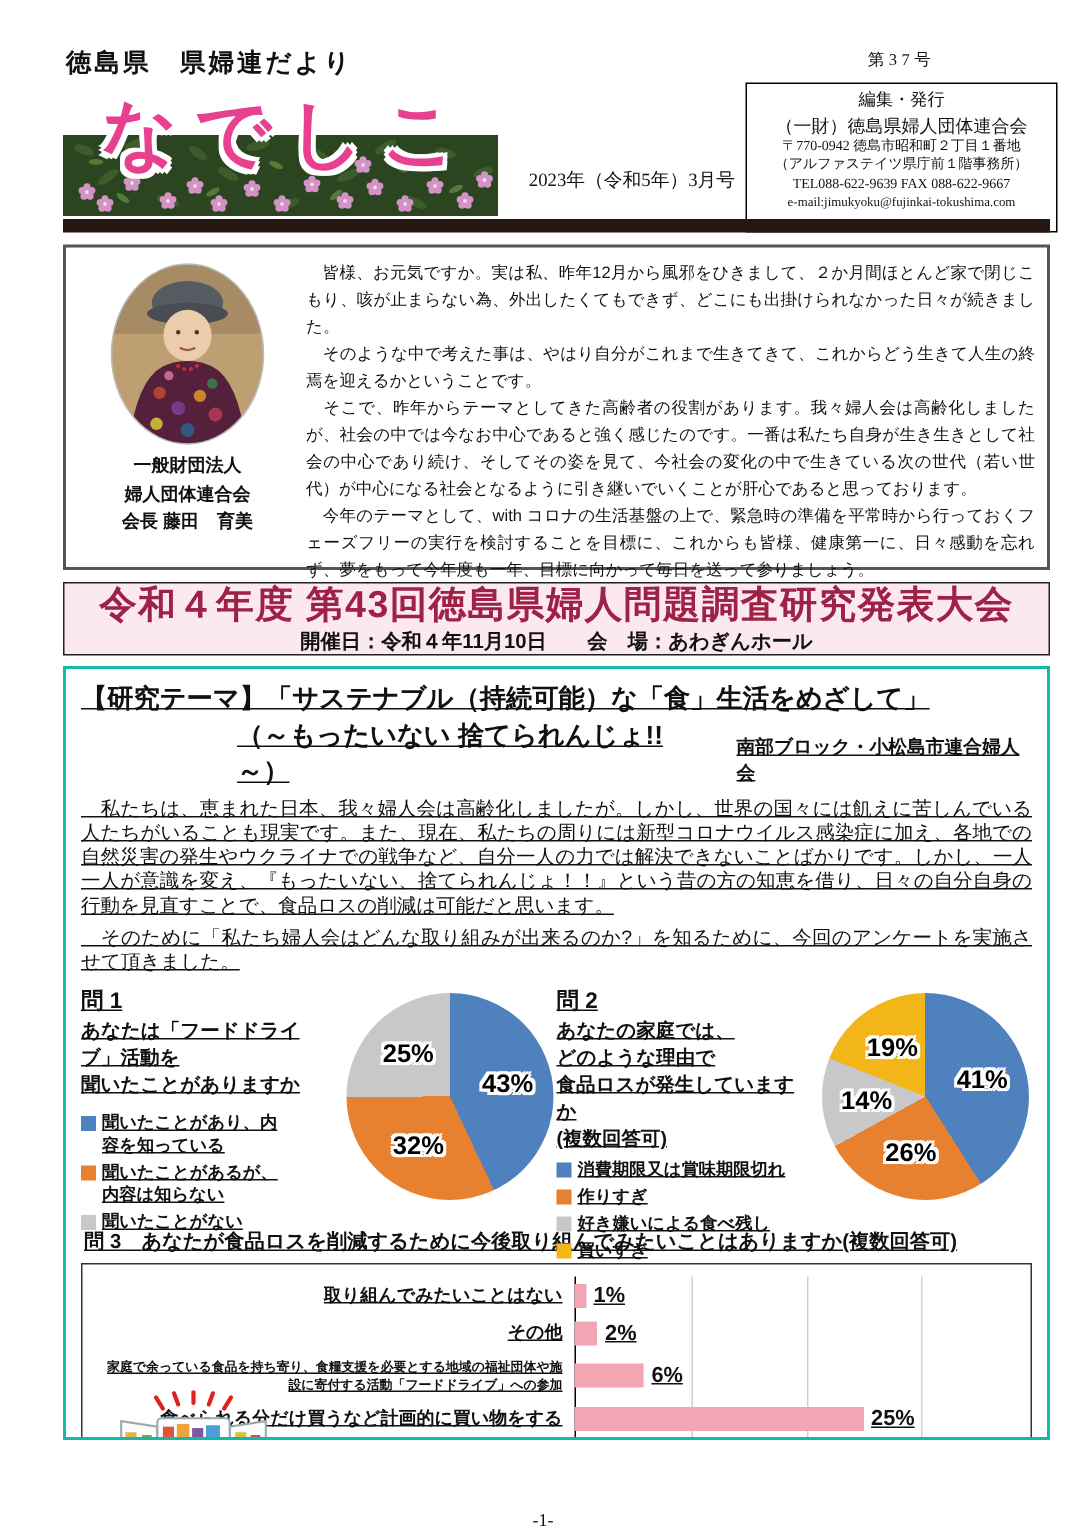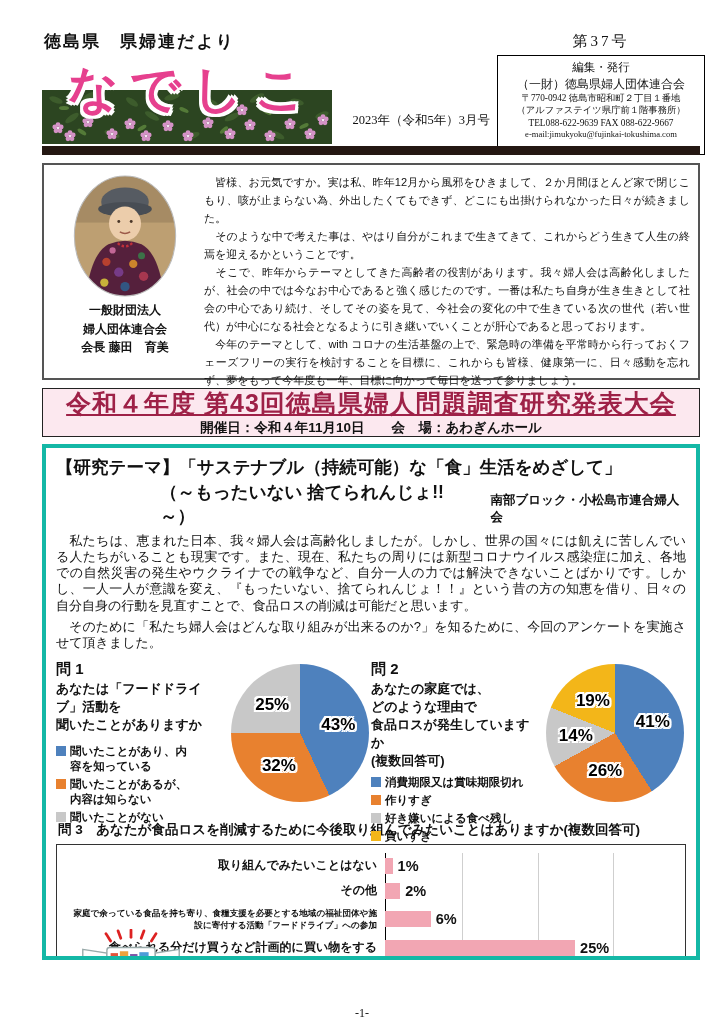--- a/index.html
+++ b/index.html
@@ -9,21 +9,21 @@
 
   
   .kicker{position:absolute;left:44px;top:30px;font-size:17px;font-weight:bold;letter-spacing:2px;}
   .strip{position:absolute;left:42px;top:90px;width:290px;height:54px;}
   .strip svg{display:block;width:100%;height:100%;}
   .masthead{position:absolute;left:42px;top:56px;width:300px;text-align:center;
             font-size:50px;font-weight:bold;letter-spacing:0.22em;color:#e6408e;
             font-family:"Liberation Serif","DejaVu Serif",serif;
             text-shadow:-3px -3px 0 #fff,3px -3px 0 #fff,-3px 3px 0 #fff,3px 3px 0 #fff,
                         0 -3px 0 #fff,0 3px 0 #fff,-3px 0 0 #fff,3px 0 0 #fff;z-index:3;}
-  .issue-no{position:absolute;left:497px;top:32px;width:208px;text-align:center;font-size:15px;letter-spacing:3px;}
+  .issue-no{position:absolute;left:497px;top:32px;width:208px;text-align:center;font-size:11px;letter-spacing:3px;}
   .pubbox{position:absolute;left:497px;top:55px;width:208px;box-sizing:border-box;border:1px solid #000;
           padding:4px 2px 13px 2px;text-align:center;line-height:1.35;}
   .pubbox .l1{font-size:11.5px;}
   .pubbox .l2{font-size:12px;}
   .pubbox .l3,.pubbox .l4,.pubbox .l5{font-size:9.3px;}
   .pubbox .l6{font-size:8.6px;}
   .issue-date{position:absolute;left:336px;top:112px;width:154px;text-align:right;font-size:12.5px;}
   .hdr-bar{position:absolute;left:42px;top:146px;width:658px;height:9px;background:#241712;}
 
   
@@ -31,26 +31,26 @@
          border:2px solid #555;display:flex;padding:8px 8px 6px 10px;}
   .greet-left{width:142px;flex:none;text-align:center;}
   .greet-left svg{display:block;margin:2px auto 4px auto;}
   .caption{font-size:12px;font-weight:bold;line-height:1.55;}
   .greet-right{flex:1;padding-left:8px;}
   .greet-right p{margin:0;font-size:11px;line-height:18px;text-align:justify;}
 
   
   .banner{position:absolute;left:42px;top:388px;width:658px;height:49px;box-sizing:border-box;
           border:1px solid #222;text-align:center;}
-  .banner .title{font-size:25px;font-weight:bold;letter-spacing:1px;line-height:1.1;margin-top:1px;text-decoration:underline;}
+  .banner .title{font-size:25px;font-weight:bold;letter-spacing:1px;line-height:1.1;margin-top:1px;}
   .banner .info{font-size:13.5px;font-weight:bold;margin-top:1px;}
 
   
   .research{position:absolute;left:42px;top:444px;width:658px;height:516px;box-sizing:border-box;
-            border:4px solid #14b8a6;padding:8px 10px 0 10px;overflow:hidden;}
+            border:2px solid #14b8a6;padding:8px 10px 0 10px;overflow:hidden;text-decoration:underline;}
   .theme1{font-size:17.5px;font-weight:bold;line-height:1.3;}
   .theme2{display:flex;align-items:flex-end;margin-left:104px;margin-top:1px;}
   .theme2 .sub{font-size:17.5px;font-weight:bold;}
   .theme2 .org{font-size:12.5px;font-weight:bold;margin-left:16px;padding-bottom:2px;}
   .research p.body{margin:5px 0 0 0;font-size:13px;line-height:16.2px;text-align:justify;}
 
   
   .qrow{display:flex;margin-top:9px;height:152px;}
   .qcol{position:relative;flex:1;}
   .q-label{font-size:15px;font-weight:bold;}

